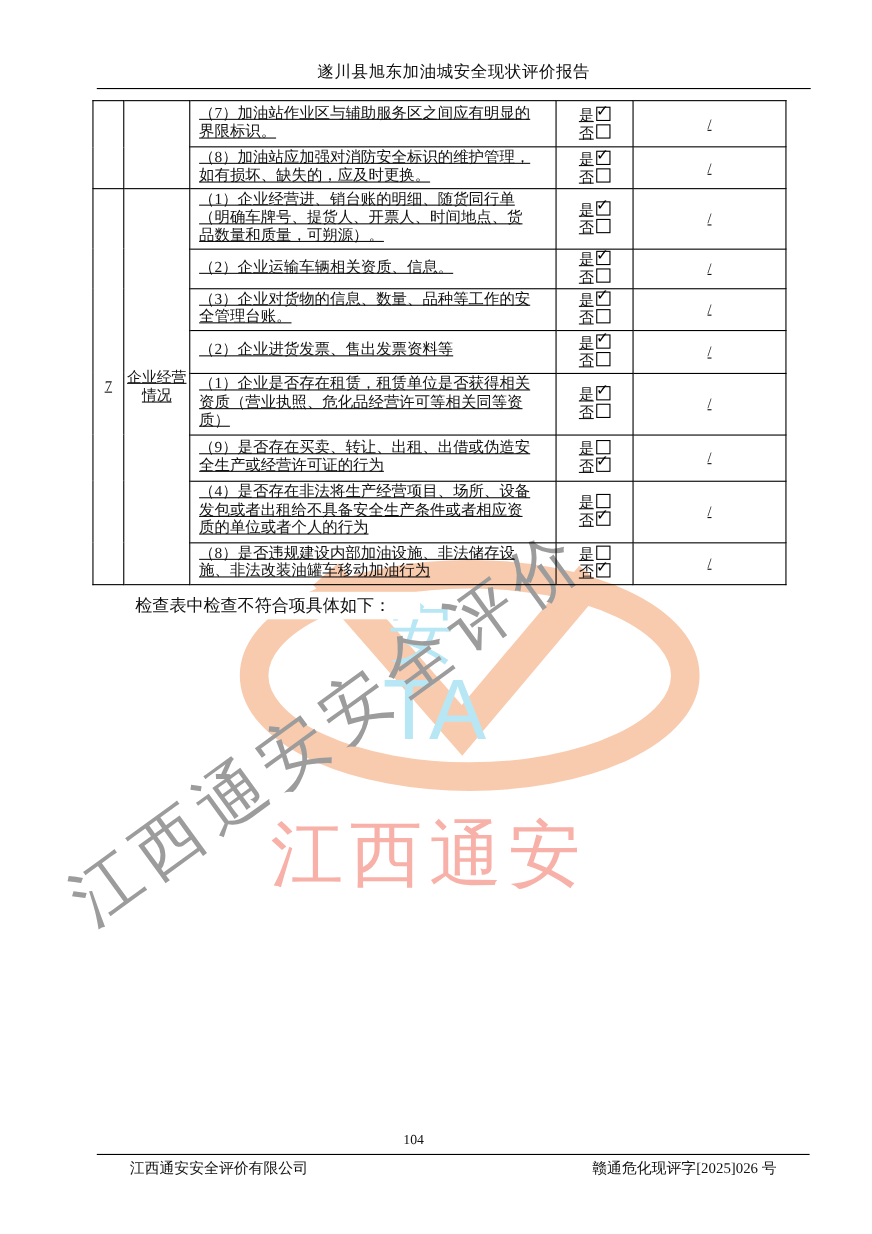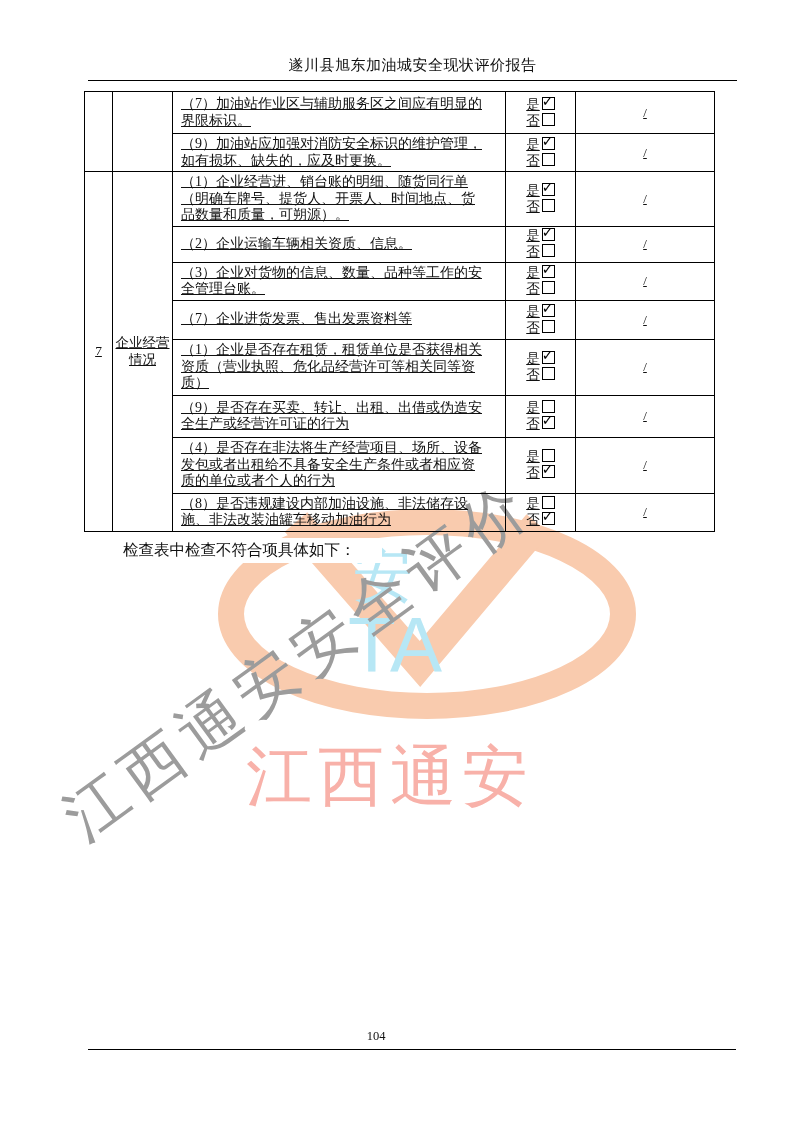--- a/index.html
+++ b/index.html
@@ -67,21 +67,21 @@
           <td class="c-seq" rowspan="2"></td>
           <td class="c-cat" rowspan="2"></td>
           <td class="c-item">（7）加油站作业区与辅助服务区之间应有明显的界限标识。</td>
           <td class="c-chk">
             <div class="chk-line"><span>是</span><span class="cbx checked"></span></div>
             <div class="chk-line"><span>否</span><span class="cbx"></span></div>
           </td>
           <td class="c-rem">/</td>
         </tr>
         <tr style="height:34px">
-          <td class="c-item">（9）加油站应加强对消防安全标识的维护管理，如有损坏、缺失的，应及时更换。</td>
+          <td class="c-item">（8）加油站应加强对消防安全标识的维护管理，如有损坏、缺失的，应及时更换。</td>
           <td class="c-chk">
             <div class="chk-line"><span>是</span><span class="cbx checked"></span></div>
             <div class="chk-line"><span>否</span><span class="cbx"></span></div>
           </td>
           <td class="c-rem">/</td>
         </tr>
 
         <tr style="height:52px">
           <td class="c-seq" rowspan="8">7</td>
           <td class="c-cat" rowspan="8">企业经营情况</td>
@@ -102,21 +102,21 @@
         </tr>
         <tr style="height:36px">
           <td class="c-item">（3）企业对货物的信息、数量、品种等工作的安全管理台账。</td>
           <td class="c-chk">
             <div class="chk-line"><span>是</span><span class="cbx checked"></span></div>
             <div class="chk-line"><span>否</span><span class="cbx"></span></div>
           </td>
           <td class="c-rem">/</td>
         </tr>
         <tr style="height:39px">
-          <td class="c-item">（7）企业进货发票、售出发票资料等</td>
+          <td class="c-item">（2）企业进货发票、售出发票资料等</td>
           <td class="c-chk">
             <div class="chk-line"><span>是</span><span class="cbx checked"></span></div>
             <div class="chk-line"><span>否</span><span class="cbx"></span></div>
           </td>
           <td class="c-rem">/</td>
         </tr>
         <tr style="height:56px">
           <td class="c-item">（1）企业是否存在租赁，租赁单位是否获得相关资质（营业执照、危化品经营许可等相关同等资质）</td>
           <td class="c-chk">
             <div class="chk-line"><span>是</span><span class="cbx checked"></span></div>
@@ -148,15 +148,19 @@
           </td>
           <td class="c-rem">/</td>
         </tr>
       </tbody>
     </table>
 
     <p class="para para1"><span class="bgbox">检查表中检查不符合项具体如下：</span></p>
 
     <div class="pageno">104</div>
     <div class="footer-rule"></div>
+    <div class="footer-row">
+      <span>江西通安安全评价有限公司</span>
+      <span>赣通危化现评字[2025]026 号</span>
+    </div>
 
   </div>
 </div>
 
 </body></html>

